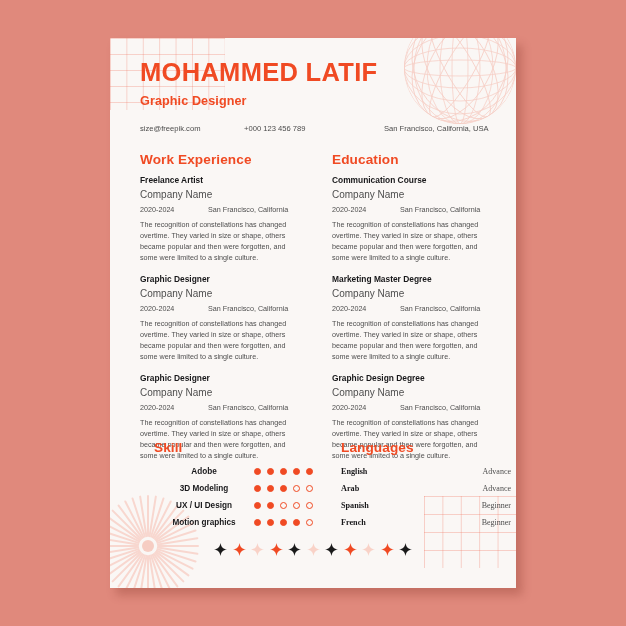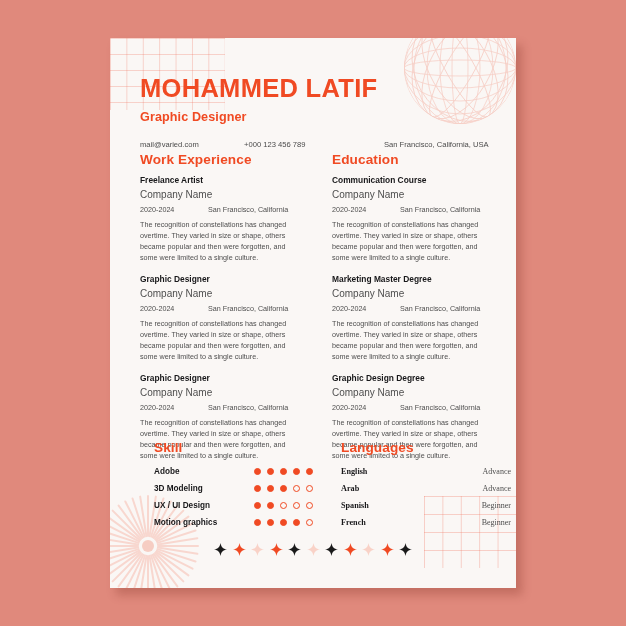--- a/index.html
+++ b/index.html
@@ -36,21 +36,21 @@
     right:0; bottom:20px; width:92px; height:72px;
     background-image:
       linear-gradient(to right, rgba(240,120,100,.32) 1px, transparent 1px),
       linear-gradient(to bottom, rgba(240,120,100,.32) 1px, transparent 1px);
     background-size:18.4px 18px;
   }
   #globe-topright { right:-4px; top:-14px; width:120px; height:116px; }
   #sunburst-bottomleft { left:-18px; bottom:-6px; width:112px; height:100px; }
 
   
-  #header { position:absolute; left:30px; top:38px; right:26px; }
+  #header { position:absolute; left:30px; top:22px; right:26px; }
   #full-name {
     color:#f04a23;
     font-size:25.5px;
     font-weight:bold;
     letter-spacing:.3px;
     line-height:1;
   }
   #job-title {
     color:#f04a23;
     font-size:12.6px;
@@ -113,20 +113,21 @@
   #lower-columns {
     position:absolute;
     left:44px; top:402px; right:20px;
     display:flex;
   }
 
   .skill-row {
     display:flex;
     align-items:center;
     height:17px;
+    text-align:center;
   }
   .skill-name {
     color:#18181a;
     font-size:8.2px;
     font-weight:bold;
     width:100px;
   }
   .dots { display:flex; gap:6px; }
   .dot {
     width:7px; height:7px;
@@ -245,21 +246,21 @@
         <line x1="65.51056516295154" y1="48.90983005625052" x2="103.55282581475768" y2="36.549150281252615"></line>
         <line x1="65.87688340595138" y1="50.43565534959769" x2="105.38441702975689" y2="44.17827674798844"></line>
       </g>
     <circle cx="56" cy="52" r="6" fill="#f6cdc3"></circle>
   </svg>
 
   <div id="header">
     <div id="full-name">MOHAMMED LATIF</div>
     <div id="job-title">Graphic Designer</div>
     <div id="contact-row">
-      <span>mail@varied.com</span>
+      <span>size@freepik.com</span>
       <span>+000 123 456 789</span>
       <span>San Francisco, California, USA</span>
     </div>
   </div>
 
   <div id="body-columns">
     <div class="column">
       <div class="section-heading">Work Experience</div>
       <div id="work-entries">
           <div class="entry">

